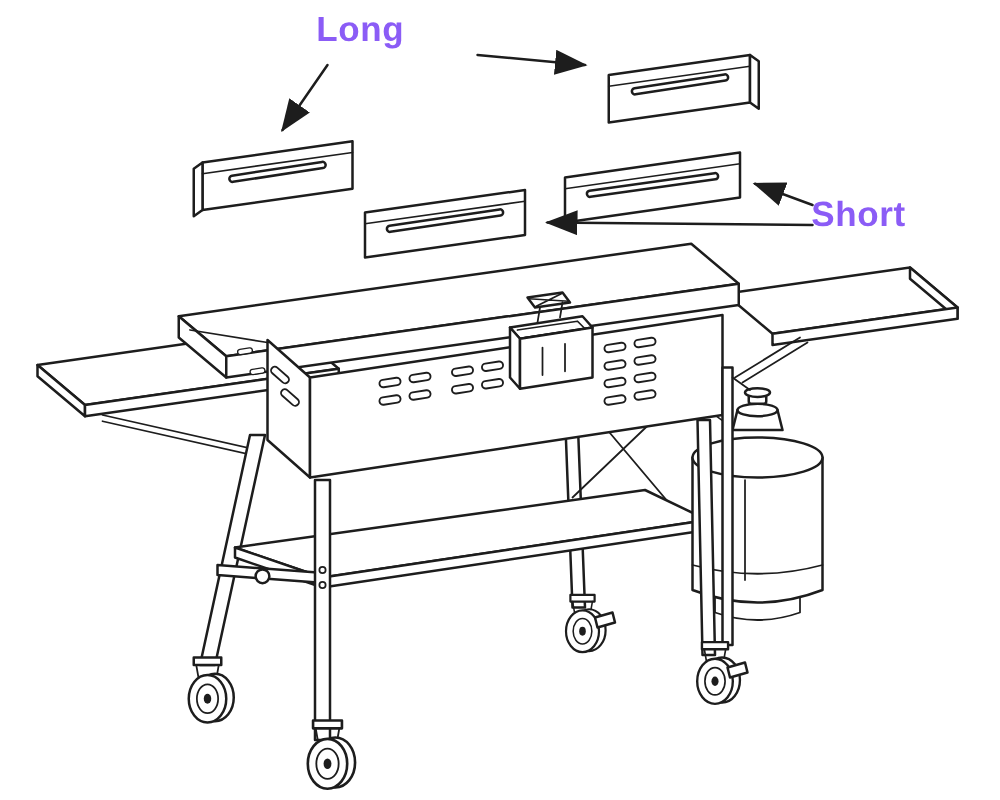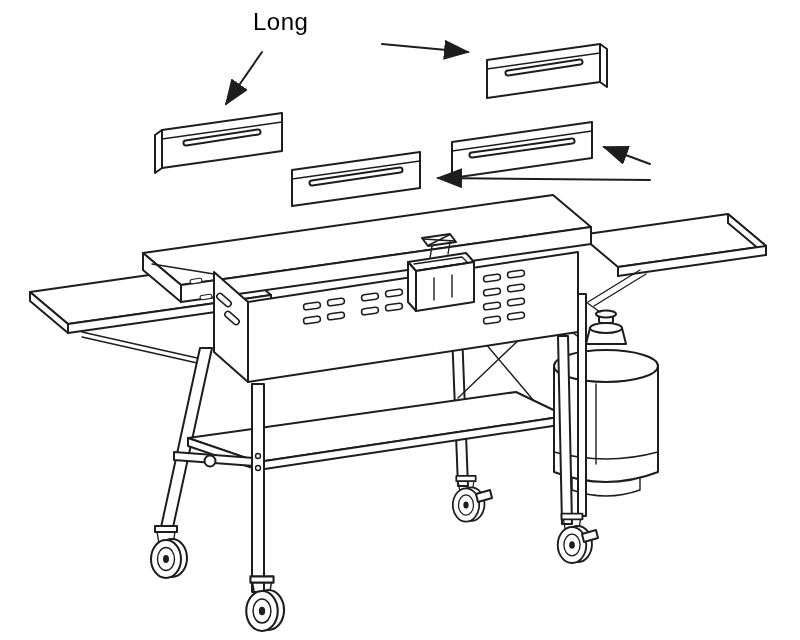--- a/index.html
+++ b/index.html
@@ -7,23 +7,23 @@
     position: relative;
     width: 800px;
     height: 640px;
     background: #ffffff;
     overflow: hidden;
     font-family: "Liberation Sans", sans-serif;
   }
   .canvas svg { position: absolute; left: 0; top: 0; }
   .label {
     position: absolute;
-    font-weight: normal;
-    font-size: 24px;
-    color: #000000;
+    font-weight: bold;
+    font-size: 28px;
+    color: #8b5cf6;
     letter-spacing: 0.5px;
     user-select: none;
   }
   
   svg .f { fill: #ffffff; stroke: #1d1d1d; stroke-width: 2; stroke-linejoin: round; }
   svg .l { fill: none; stroke: #1d1d1d; stroke-width: 2; stroke-linecap: round; stroke-linejoin: round; }
   svg .thin { stroke-width: 1.4; }
   svg .slot-outer { fill: none; stroke: #1d1d1d; stroke-width: 7; stroke-linecap: round; }
   svg .slot-inner { fill: none; stroke: #ffffff; stroke-width: 3; stroke-linecap: round; }
 </style>
@@ -211,14 +211,15 @@
     </g>
     <g>
       <path class="l" d="M650,164 L604,147" marker-end="url(#ah)"></path>
     </g>
     <g>
       <path class="l" d="M650,180 L438,178" marker-end="url(#ah)"></path>
     </g>
   </svg>
 
   <div class="label" style="left:253px; top:8px;">Long</div>
+  <div class="label" style="left:649px; top:156px;">Short</div>
 
 </div>
 
 </body></html>

